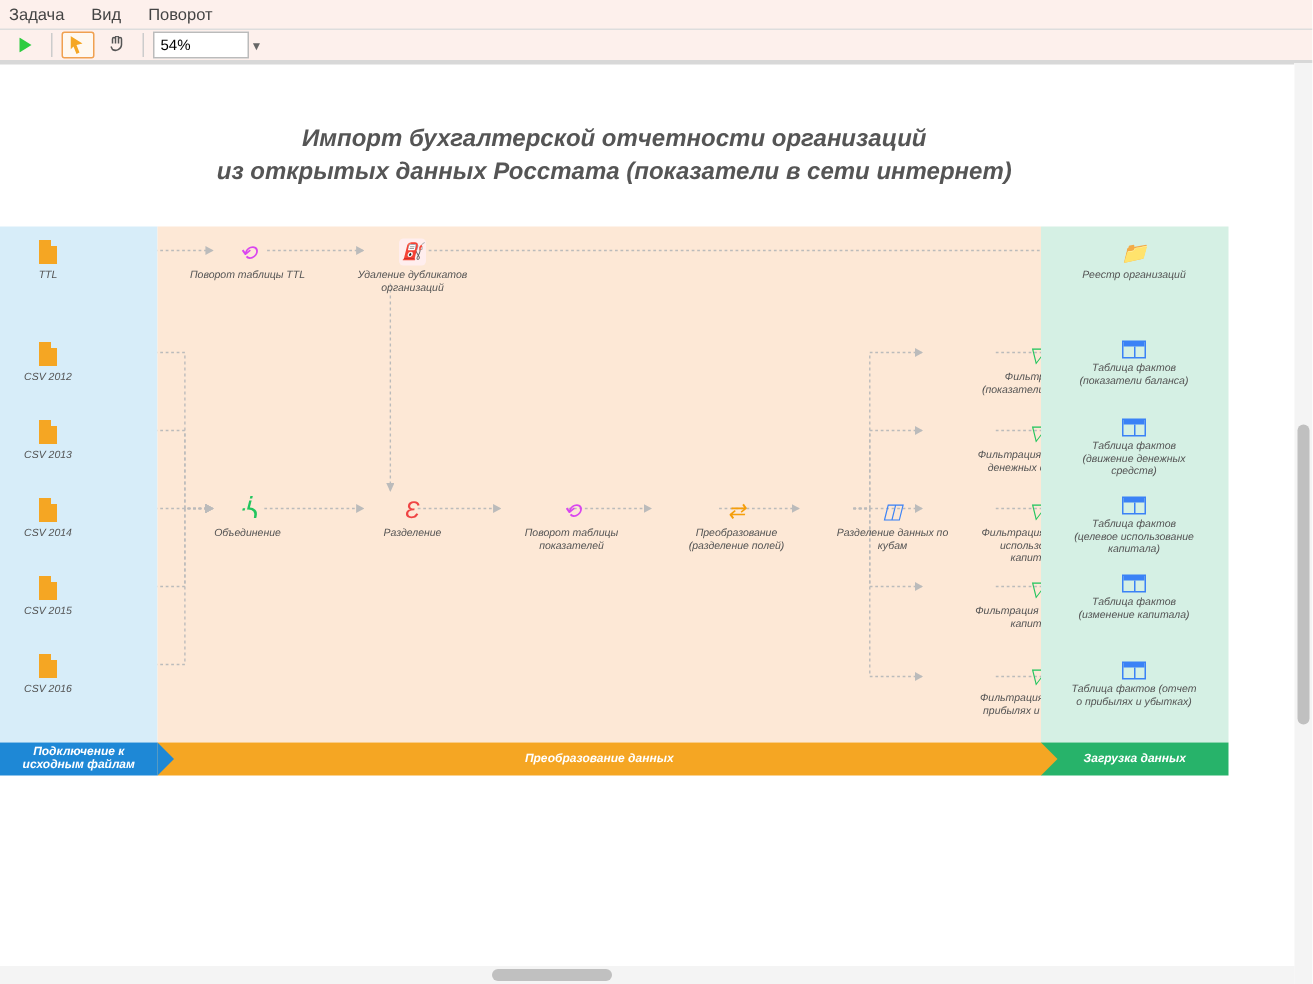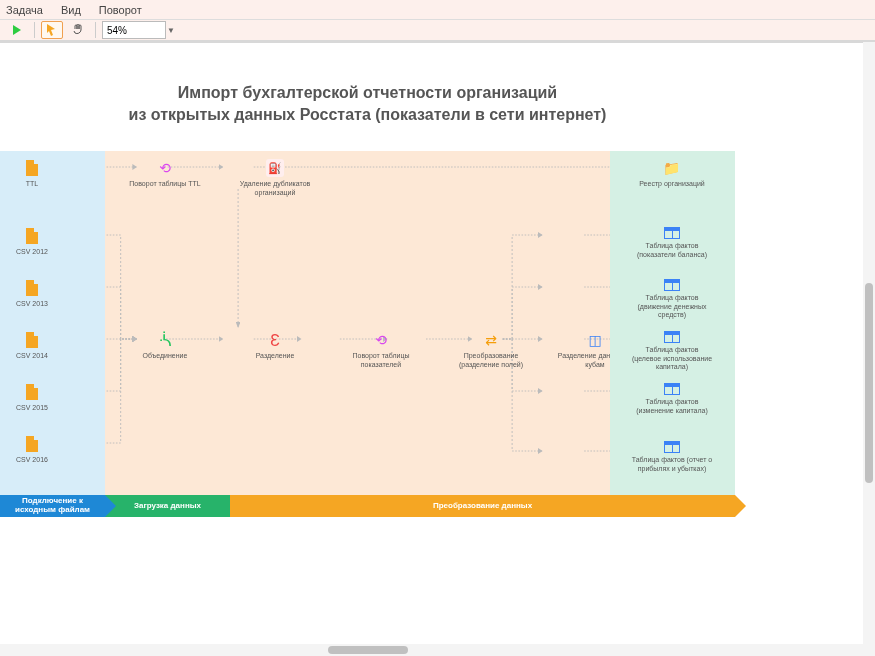--- a/index.html
+++ b/index.html
@@ -72,21 +72,22 @@
     position: absolute; bottom: 0; left: 0; right: 12px; height: 12px;
     background: #f4f4f4;
   }
   .scroll-h .thumb { position: absolute; top: 2px; bottom: 2px; left: 38%; width: 80px; background: #c0c0c0; border-radius: 4px; }
   .scroll-corner { position: absolute; right: 0; bottom: 0; width: 12px; height: 12px; background: #f4f4f4; }
 
   .diagram {
     position: absolute;
     top: 40px;
     left: 0;
-    width: 735px;
+    width: 819px;
+    font-style: italic;
   }
 
   .title-block { text-align: center; margin-bottom: 26px; }
   .title-block h1 { font-size: 16px; font-weight: bold; color: #555; line-height: 1.35; }
 
   .content-row {
     display: flex;
     height: 344px;
   }
   .lane { height: 100%; position: relative; }
@@ -366,26 +367,26 @@
           <div class="ic table"></div>
           <span>Таблица фактов (отчет о прибылях и убытках)</span>
         </div>
       </div>
     </div>
 
     <div class="footer-chevrons">
       <div class="chev blue">
         <span class="label">Подключение к исходным файлам</span>
       </div>
+      <div class="chev orange">
+        <span class="label">Преобразование данных</span>
+      </div>
       <div class="chev green">
         <span class="label">Загрузка данных</span>
       </div>
-      <div class="chev orange">
-        <span class="label">Преобразование данных</span>
-      </div>
     </div>
   </div>
 </div>
 
 <div class="scroll-v">
     <div class="thumb"></div>
   </div>
 <div class="scroll-h">
     <div class="thumb"></div>
   </div>

